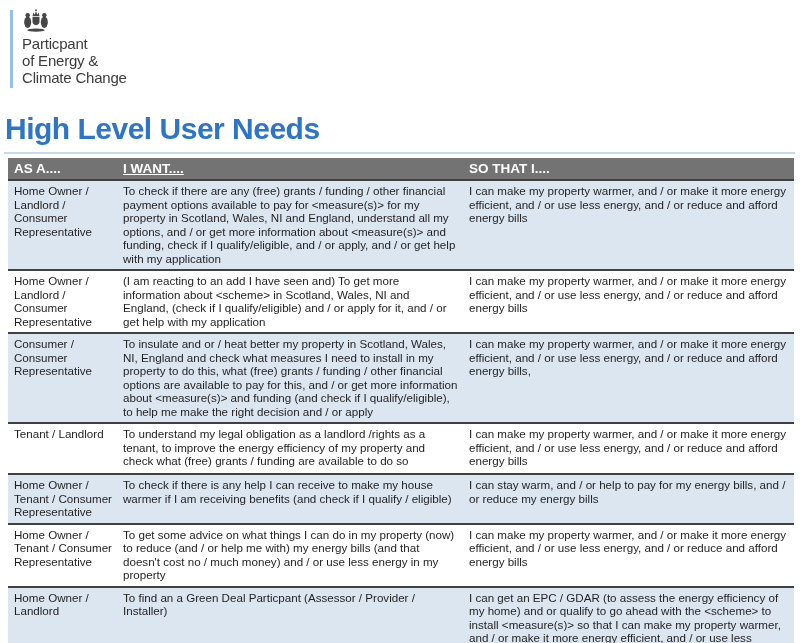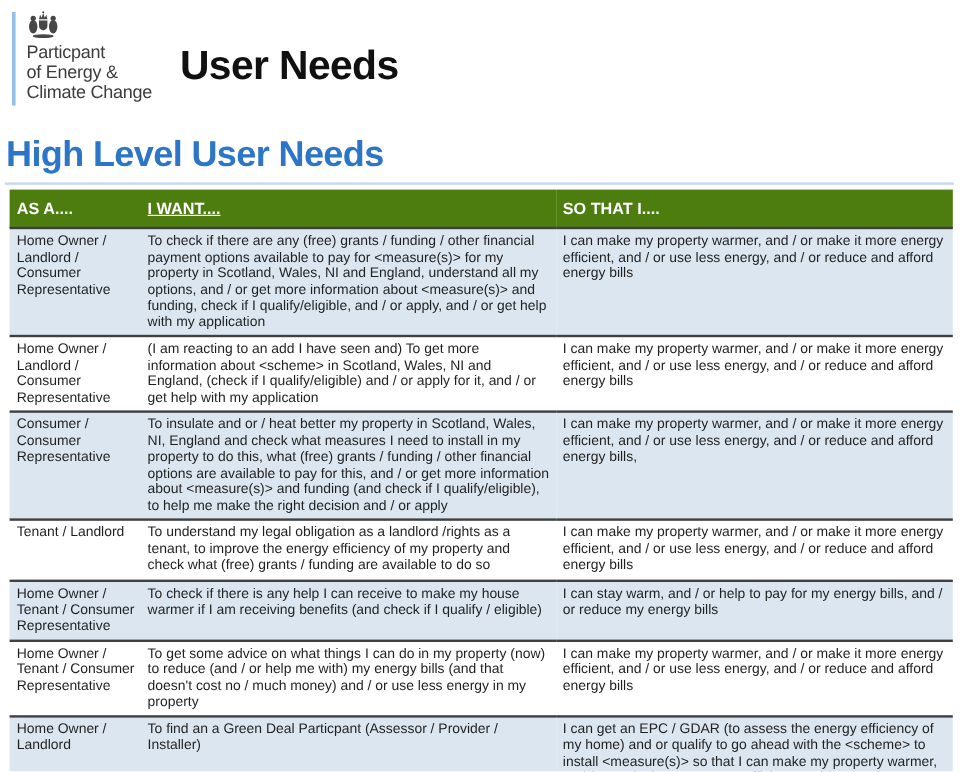--- a/index.html
+++ b/index.html
@@ -19,22 +19,22 @@
                 color:#111111; letter-spacing:-0.5px; }
   .section-title { position:absolute; left:5px; top:112px; font-size:30px; font-weight:700;
                    letter-spacing:-0.5px;text-align:right; }
   .section-divider { position:absolute; left:4px; right:5px; top:152px; height:2px; }
 
   
   .needs-table { position:absolute; left:8px; top:158px; width:786px;
                  border-collapse:collapse; table-layout:fixed; }
   .needs-table col.c1 { width:112px; }
   .needs-table col.c2 { width:344px; }
-  .needs-table thead th { background:#4d7c0f; color:#ffffff; font-size:13.5px; font-weight:700;
-                          text-align:left; height:32px; padding:2px 2px 2px 6px; vertical-align:middle; }
+  .needs-table thead th { background:#737373; color:#ffffff; font-size:13.5px; font-weight:700;
+                          text-align:left; height:22px; padding:2px 2px 2px 6px; vertical-align:middle; }
   .needs-table thead th.h2 { padding-left:3px;text-decoration:underline; }
   .needs-table thead th.h3 { padding-left:5px;margin-top:28px; }
   .needs-table td { vertical-align:top; font-size:11.6px; line-height:13.5px; color:#1f1f1f;
                     padding:3px 8px 4px 6px; }
   .needs-table td.c2 { padding-left:3px; padding-right:6px; }
   .needs-table td.c3 { padding-left:5px; padding-right:4px; }
   .needs-table tbody tr { border-top:2px solid #404040; }
   .needs-table tbody tr:nth-child(odd) { background:#dce6f1; }
   .needs-table tbody tr:last-child { border-bottom:2px solid #000000; }
   .needs-table tbody tr:nth-child(1) td { height:73px; }
@@ -72,21 +72,20 @@
         </g>
       </svg>
     </div>
     <div class="dept-text">
       <div>Particpant</div>
       <div>of Energy &amp;</div>
       <div>Climate Change</div>
     </div>
   </div>
 
-  <div class="page-title">User Needs</div>
   <div class="section-title" style="color: rgb(45, 118, 199);">High Level User Needs</div>
   <div class="section-divider" style="background: rgb(197, 217, 239);"></div>
 
   <table class="needs-table">
     <colgroup>
       <col class="c1">
         <col class="c2">
         <col class="c3">
     </colgroup>
     <thead>

